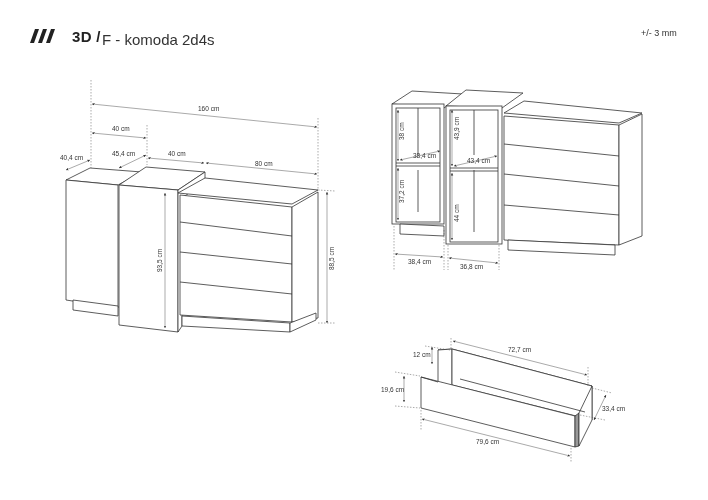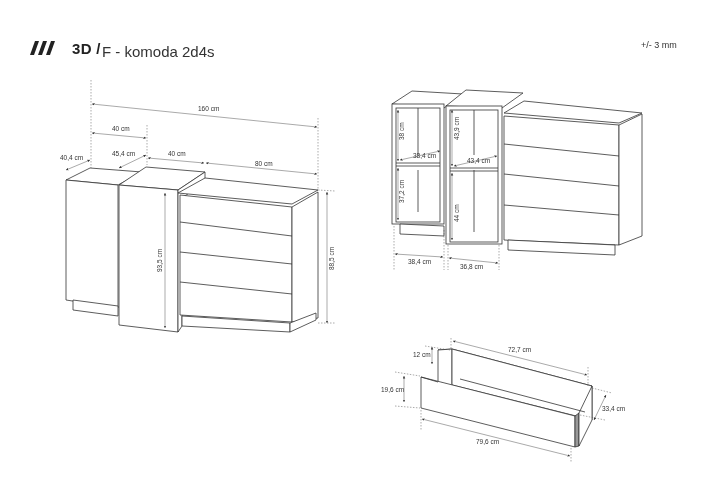--- a/index.html
+++ b/index.html
@@ -1,17 +1,17 @@
 <!DOCTYPE html>
 <html><head>
 <meta charset="utf-8">
 <style>
   html,body{margin:0;padding:0;background:#ffffff;}
   body{width:708px;height:500px;position:relative;overflow:hidden;font-family:"Liberation Sans",sans-serif;color:#222;}
-  .header{position:absolute;left:0;top:12px;width:708px;height:60px;}
+  .header{position:absolute;left:0;top:0;width:708px;height:60px;}
   .logo{position:absolute;left:30px;top:29px;width:26px;height:14px;}
   .title-main{position:absolute;left:72px;top:28px;font-size:15px;font-weight:bold;color:#222;letter-spacing:0.3px;}
   .title-sub{position:absolute;left:102px;top:31px;font-size:15px;color:#333;}
   .tolerance{position:absolute;left:641px;top:28px;font-size:9px;color:#333;}
   svg.drawing{position:absolute;left:0;top:0;}
   .dim{font-family:"Liberation Sans",sans-serif;font-size:6.5px;fill:#333;}
 </style>
 </head>
 <body>
 

